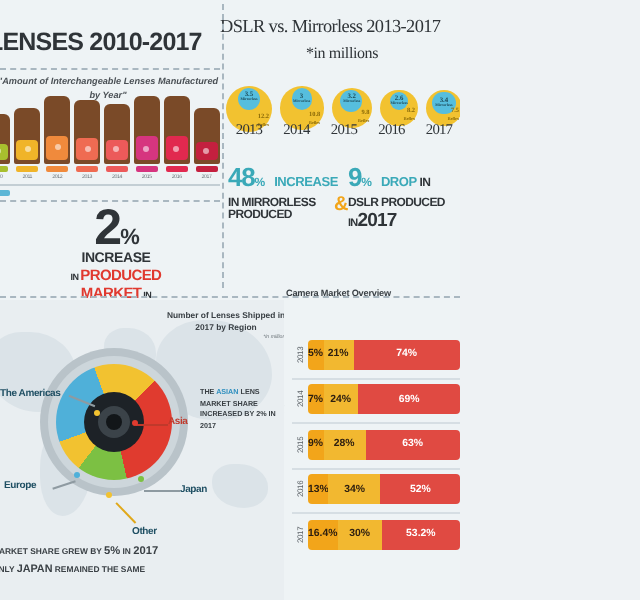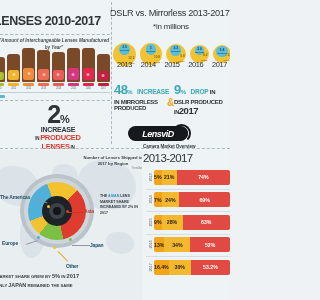--- a/index.html
+++ b/index.html
@@ -43,21 +43,21 @@
   #stat2-num { font-size:25px; font-weight:bold; line-height:0.85; color:#2f3438; letter-spacing:-1px; }
   #stat2-num .pct { font-size:11px; }
   #stat2-l1 { font-size:7px; font-weight:bold; letter-spacing:-0.2px; color:#2f3438; margin-top:1px; }
   #stat2-l2 { font-size:7.5px; font-weight:bold; color:#e0392f; letter-spacing:-0.3px; }
   #stat2-l2 .sm { font-size:4.5px; color:#2f3438; }
   #stat2-l3 { font-size:7.5px; font-weight:bold; color:#e0392f; letter-spacing:-0.3px; }
   #stat2-l3 .sm { font-size:4.5px; color:#2f3438; }
   #stat2-year { font-size:13px; font-weight:bold; color:#2f3438; letter-spacing:-0.5px; line-height:0.9; }
 
   
-  #panel-dslr { position:absolute; left:112px; top:0; width:118px; height:76px; }
+  #panel-dslr { position:absolute; left:112px; top:0; width:118px; height:76px;font-family:Liberation Serif, serif; }
   #dslr-title {
     position:absolute; left:-2px; top:8px; width:124px;
     font-size:9.2px; font-weight:500; color:#2f3438;
     letter-spacing:-0.3px; white-space:nowrap;
   }
   #dslr-sub { position:absolute; left:0; top:22px; width:118px; text-align:center;
     font-size:8px; color:#2f3438; letter-spacing:-0.2px; }
   #circles { position:absolute; left:0px; top:33px; width:120px; height:42px; display:flex; justify-content:space-between; align-items:center; padding:0 1px; }
   .cgroup { position:relative; width:23px; height:23px; }
   .couter { position:absolute; inset:0; border-radius:50%; background:#f2c230; }
@@ -214,21 +214,21 @@
     <div id="axis"></div>
     <div id="legend-chip"></div>
   </div>
 
   <div id="panel-stat2">
     <div id="stat2-num">
       <span>2</span><span class="pct">%</span>
     </div>
     <div id="stat2-l1">INCREASE</div>
     <div id="stat2-l2"><span class="sm">IN </span><span>PRODUCED</span></div>
-    <div id="stat2-l3"><span>LENSES</span><span class="sm"> IN</span></div>
+    <div id="stat2-l3"><span>MARKET</span><span class="sm"> IN</span></div>
     <div id="stat2-year">2017</div>
   </div>
 
   <div id="panel-dslr">
     <div id="dslr-title">DSLR vs. Mirrorless 2013-2017</div>
     <div id="dslr-sub">*in millions</div>
     <div id="circles">
         <div class="cgroup" style="width: 23px; height: 23px;">
           <div class="couter"></div>
           <div class="cinner" style="width: 11.3336px; height: 11.3336px; left: 5.83318px; top: 1px;">
@@ -299,36 +299,29 @@
     <div class="statcol" id="stat9">
       <div>
         <span class="s-num">9</span><span class="s-pct">%</span>
         <span class="s-word">DROP</span><span class="s-l2" style="display:inline"> IN</span>
       </div>
       <div class="s-l2">DSLR PRODUCED</div>
       <div id="stat9-year"><span class="pre">IN</span><span>2017</span></div>
     </div>
   </div>
 
-  <div id="logo">
-    <div id="logo-pill"></div>
-    <div id="logo-arc"></div>
-    <div id="logo-arc2"></div>
-    <div id="logo-text">LensviD</div>
-  </div>
 
   <div class="vdash" style="left:111px; top:2px; height:142px;"></div>
   <div class="hdash" style="left:0px; top:148px; width:230px;"></div>
   <div class="vdash" style="left:139px; top:150px; height:148px;"></div>
   <div class="hdash" style="left:0px; top:34px; width:110px;"></div>
   <div class="hdash" style="left:0px; top:100px; width:110px;"></div>
 
   <div id="panel-market">
     <div id="mk-title">Camera Market Overview</div>
-    <div id="mk-years">2013-2017</div>
     <div id="mk-ylabel">in millions</div>
     <div id="mk-rows">
         <div class="mk-row">
           <div class="mk-yr">2013</div>
           <div class="mk-bar">
             <div class="seg s1" style="background: rgb(242, 165, 26); flex: 5 1 0%;">5%</div>
             <div class="seg s2" style="background: rgb(242, 184, 48); flex: 21 1 0%;">21%</div>
             <div class="seg s3" style="background: rgb(224, 74, 66); flex: 74 1 0%;">74%</div>
           </div>
         </div>

